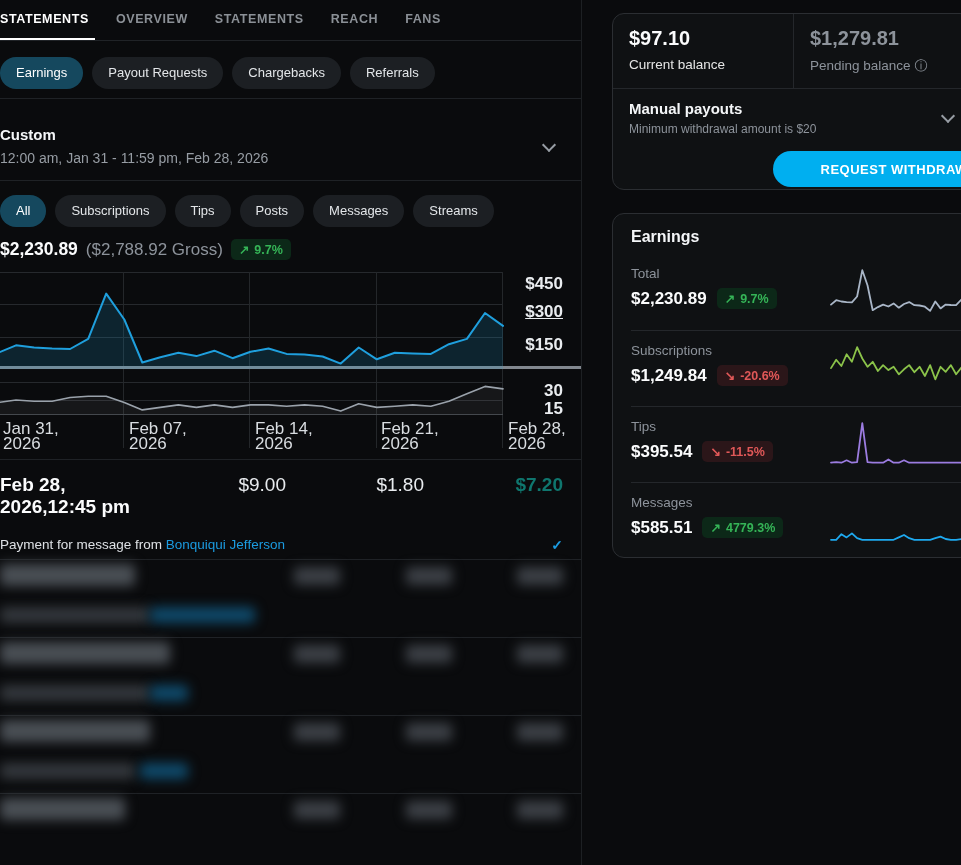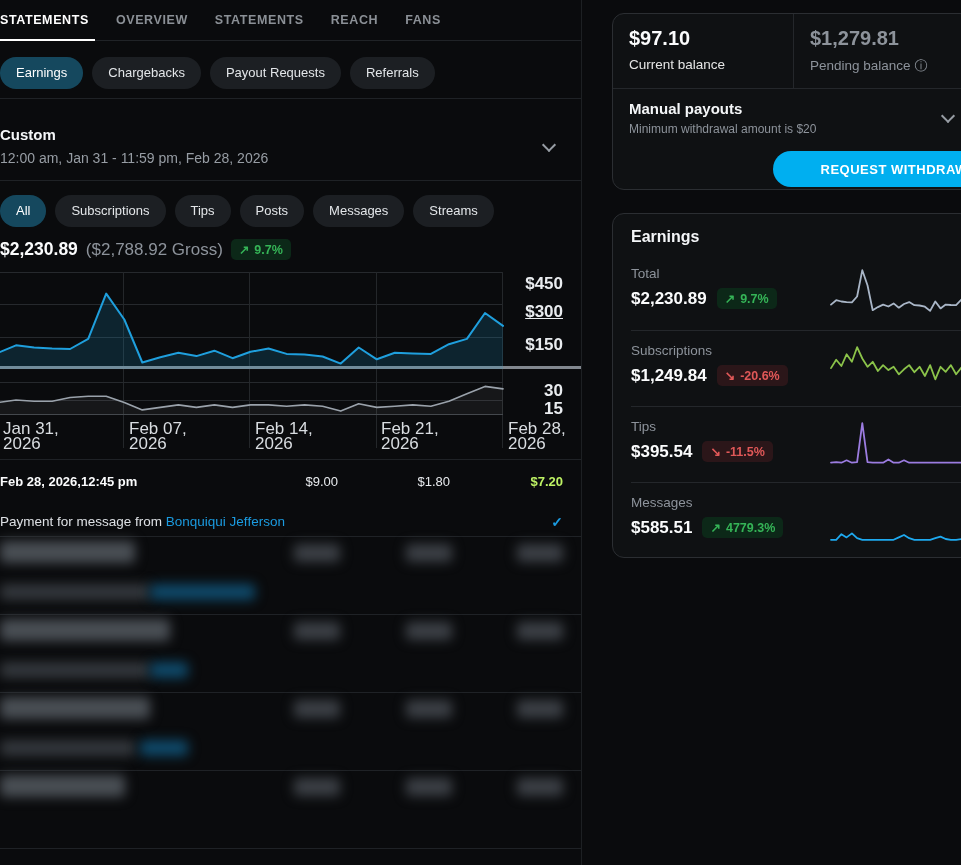--- a/index.html
+++ b/index.html
@@ -8,21 +8,21 @@
     position:relative; width:961px; height:865px; overflow:hidden;
     background:#0a0b0d; font-family:"Liberation Sans", sans-serif;
     color:#f2f4f6; -webkit-font-smoothing:antialiased;
   }
 
   
   .left { position:absolute; left:0; top:0; width:582px; height:865px; }
   .vdiv { position:absolute; left:581px; top:0; width:1px; height:865px; background:#1d2023; }
 
   .tabbar { position:absolute; left:0; top:0; width:582px; height:41px;
-    border-bottom:1px solid #202327; display:flex; gap:27px; align-items:center; }
+    border-bottom:1px solid #202327; display:flex; gap:27px; align-items:flex-end; }
   .tab { position:relative; font-size:12.5px; font-weight:700; letter-spacing:.6px;
     color:#8b9096; height:41px; line-height:41px; cursor:pointer; }
   .tab.active { color:#fff; }
   .tab.active::after { content:""; position:absolute; left:-6px; right:-6px; bottom:0;
     height:2px; background:#fff; }
 
   .pillrow { position:absolute; left:0; display:flex; gap:9px; }
   .pills1 { top:57px; }
   .pills2 { top:195px; }
   .pill { height:32px; line-height:32px; padding:0 16px; border-radius:16px;
@@ -58,24 +58,24 @@
     font-weight:700; color:#e9ecef; }
   .xlab { position:absolute; top:149px; font-size:17px; color:#d9dde1; line-height:15px; }
   .chart svg { position:absolute; left:0; overflow:visible; }
 
   
   .table { position:absolute; left:0; top:459px; width:582px; border-top:1px solid #1f2226; }
   .tgrid { display:grid; grid-template-columns:1fr 110px 112px 113px; padding-right:19px; }
   .tgrid > div:nth-child(n+2) { text-align:right; }
   .thead { padding-top:27px; padding-bottom:11px; border-bottom:1px solid #1f2226;
     font-size:12.5px; color:#8d939b; }
-  .trow1 { padding-top:14px; font-size:13px; color:#e8ebee; }
+  .trow1 { padding-top:14px; font-size:19px; color:#e8ebee;gap:26px; }
   .t-date { font-weight:700; color:#fbfcfd; }
-  .t-net { font-weight:700; color:#bef264; }
-  .desc { margin-top:25px; padding-bottom:6px; border-bottom:1px solid #1f2226;
+  .t-net { font-weight:700; color:#0f766e; }
+  .desc { margin-top:19px; padding-bottom:6px; border-bottom:1px solid #1f2226;
     display:flex; justify-content:space-between; padding-right:19px;
     font-size:13.5px; color:#dde0e4; }
   .desc a { color:#1b9be0; text-decoration:none; cursor:pointer; }
   .checkmark { color:#1b9be0; font-size:14px; font-weight:700; }
 
   .rgroup { position:relative; height:78px; border-bottom:1px solid #1f2226; }
   .blob { position:absolute; border-radius:4px; filter:blur(6px); }
   .b-date { top:4px; left:0; height:22px; background:#4a4f55; }
   .b-amt { top:7px; height:18px; width:46px; background:#3c4046; }
   .b-g { top:47px; left:0; height:16px; background:#34383d; }
@@ -119,22 +119,22 @@
     <div class="tabbar" id="tabbar">
         <div class="tab active">STATEMENTS</div>
         <div class="tab">OVERVIEW</div>
         <div class="tab">STATEMENTS</div>
         <div class="tab">REACH</div>
         <div class="tab">FANS</div>
       </div>
 
     <div class="pillrow pills1" id="pills1">
         <div class="pill active">Earnings</div>
+        <div class="pill">Payout Requests</div>
         <div class="pill">Chargebacks</div>
-        <div class="pill">Payout Requests</div>
         <div class="pill">Referrals</div>
       </div>
 
     <div class="div1"></div>
 
     <div class="daterange">
       <div class="dr-title">Custom</div>
       <div class="dr-sub">12:00 am, Jan 31 - 11:59 pm, Feb 28, 2026</div>
       <span class="chev dr-chev"></span>
     </div>

